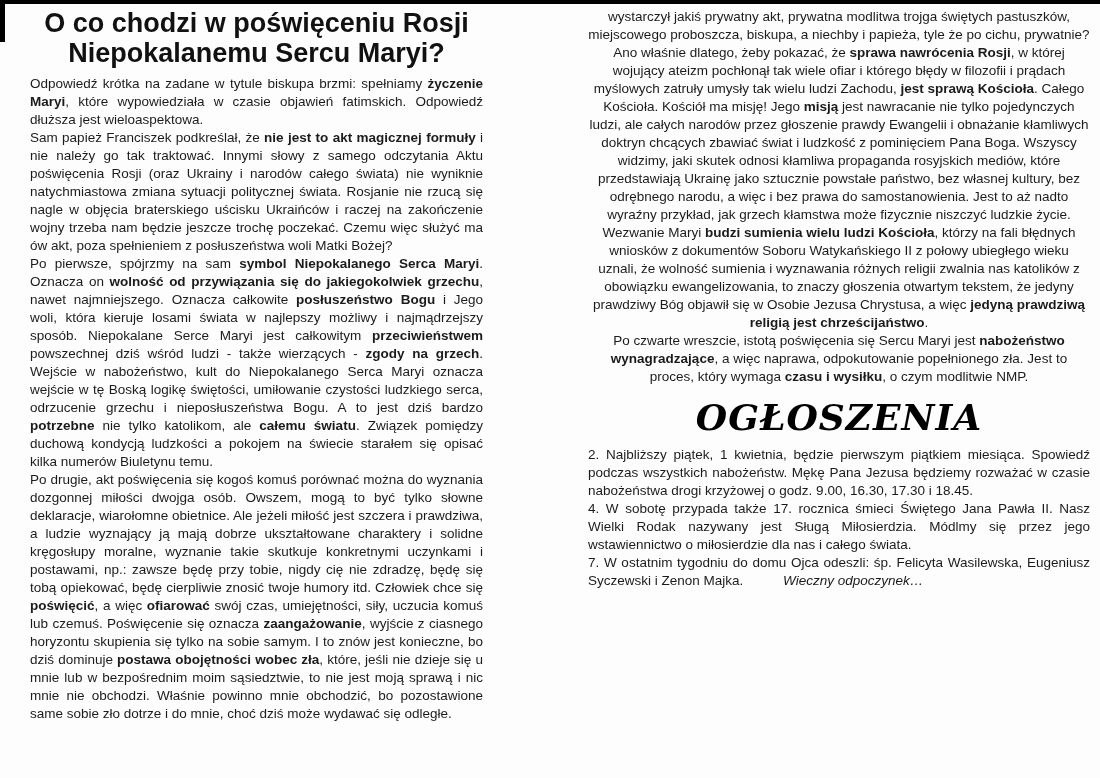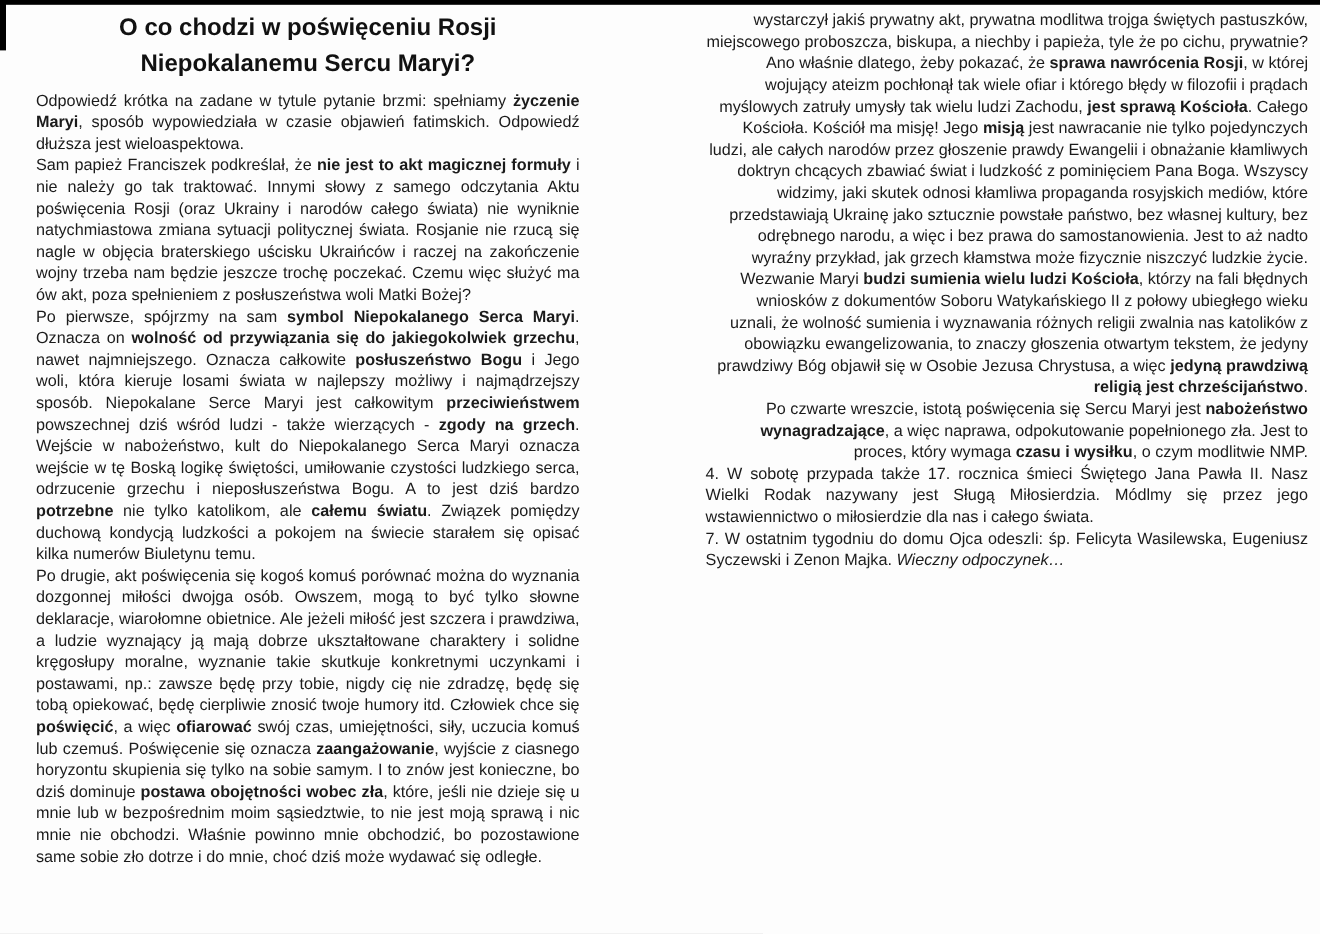--- a/index.html
+++ b/index.html
@@ -15,35 +15,35 @@
     position:absolute;top:0;left:0;width:1100px;height:4px;background:#000;
   }
   .scan-edge-left{
     position:absolute;top:0;left:0;width:5px;height:42px;background:#000;
   }
   .column{position:absolute;top:0;}
   .column-left{left:30px;width:453px;top:8px;}
   .column-right{left:588px;width:502px;top:8px;}
   .article-title{
     margin:0 0 7px 0;
-    font-size:20px;
+    font-size:27px;
     font-weight:bold;
     line-height:30px;
     text-align:center;
     color:#111;
   }
   .para{
     margin:0;
     font-size:13.5px;
     line-height:18px;
   }
   .justify .para{text-align:justify;}
-  .ragged .para{text-align:right;}
+  .ragged .para{text-align:center;}
   .bold{font-weight:bold;}
-  .italic{font-style:italic;}
+  .italic{font-style:italic;margin-left:36px;}
   .announcements-heading{
     margin:10px 0 8px 0;
     font-family:"DejaVu Serif", serif;
     font-style:italic;
     font-weight:bold;
     font-size:36px;
     line-height:42px;
     text-align:center;
     letter-spacing:1px;
     color:#000;
@@ -55,30 +55,32 @@
 <div class="page">
   <div class="scan-edge-top"></div>
   <div class="scan-edge-left"></div>
 
   <div class="column column-left">
     <h1 class="article-title">
       <span>O co chodzi w poświęceniu Rosji</span><br>
       <span>Niepokalanemu Sercu Maryi?</span>
     </h1>
     <div class="justify">
-        <p class="para"><span>Odpowiedź krótka na zadane w tytule pytanie brzmi: spełniamy </span><span class="bold">życzenie Maryi</span><span>, sposób wypowiedziała w czasie objawień fatimskich. Odpowiedź dłuższa jest wieloaspektowa.</span></p>
+        <p class="para"><span>Odpowiedź krótka na zadane w tytule biskupa brzmi: spełniamy </span><span class="bold">życzenie Maryi</span><span>, które wypowiedziała w czasie objawień fatimskich. Odpowiedź dłuższa jest wieloaspektowa.</span></p>
         <p class="para"><span>Sam papież Franciszek podkreślał, że </span><span class="bold">nie jest to akt magicznej formuły</span><span> i nie należy go tak traktować. Innymi słowy z samego odczytania Aktu poświęcenia Rosji (oraz Ukrainy i narodów całego świata) nie wyniknie natychmiastowa zmiana sytuacji politycznej świata. Rosjanie nie rzucą się nagle w objęcia braterskiego uścisku Ukraińców i raczej na zakończenie wojny trzeba nam będzie jeszcze trochę poczekać. Czemu więc służyć ma ów akt, poza spełnieniem z posłuszeństwa woli Matki Bożej?</span></p>
         <p class="para"><span>Po pierwsze, spójrzmy na sam </span><span class="bold">symbol Niepokalanego Serca Maryi</span><span>. Oznacza on </span><span class="bold">wolność od przywiązania się do jakiegokolwiek grzechu</span><span>, nawet najmniejszego. Oznacza całkowite </span><span class="bold">posłuszeństwo Bogu</span><span> i Jego woli, która kieruje losami świata w najlepszy możliwy i najmądrzejszy sposób. Niepokalane Serce Maryi jest całkowitym </span><span class="bold">przeciwieństwem</span><span> powszechnej dziś wśród ludzi - także wierzących - </span><span class="bold">zgody na grzech</span><span>. Wejście w nabożeństwo, kult do Niepokalanego Serca Maryi oznacza wejście w tę Boską logikę świętości, umiłowanie czystości ludzkiego serca, odrzucenie grzechu i nieposłuszeństwa Bogu. A to jest dziś bardzo </span><span class="bold">potrzebne</span><span> nie tylko katolikom, ale </span><span class="bold">całemu światu</span><span>. Związek pomiędzy duchową kondycją ludzkości a pokojem na świecie starałem się opisać kilka numerów Biuletynu temu.</span></p>
         <p class="para"><span>Po drugie, akt poświęcenia się kogoś komuś porównać można do wyznania dozgonnej miłości dwojga osób. Owszem, mogą to być tylko słowne deklaracje, wiarołomne obietnice. Ale jeżeli miłość jest szczera i prawdziwa, a ludzie wyznający ją mają dobrze ukształtowane charaktery i solidne kręgosłupy moralne, wyznanie takie skutkuje konkretnymi uczynkami i postawami, np.: zawsze będę przy tobie, nigdy cię nie zdradzę, będę się tobą opiekować, będę cierpliwie znosić twoje humory itd. Człowiek chce się </span><span class="bold">poświęcić</span><span>, a więc </span><span class="bold">ofiarować</span><span> swój czas, umiejętności, siły, uczucia komuś lub czemuś. Poświęcenie się oznacza </span><span class="bold">zaangażowanie</span><span>, wyjście z ciasnego horyzontu skupienia się tylko na sobie samym. I to znów jest konieczne, bo dziś dominuje </span><span class="bold">postawa obojętności wobec zła</span><span>, które, jeśli nie dzieje się u mnie lub w bezpośrednim moim sąsiedztwie, to nie jest moją sprawą i nic mnie nie obchodzi. Właśnie powinno mnie obchodzić, bo pozostawione same sobie zło dotrze i do mnie, choć dziś może wydawać się odległe.</span></p>
       </div>
   </div>
 
   <div class="column column-right">
     <div class="ragged">
         <p class="para"><span>wystarczył jakiś prywatny akt, prywatna modlitwa trojga świętych pastuszków, miejscowego proboszcza, biskupa, a niechby i papieża, tyle że po cichu, prywatnie? Ano właśnie dlatego, żeby pokazać, że </span><span class="bold">sprawa nawrócenia Rosji</span><span>, w której wojujący ateizm pochłonął tak wiele ofiar i którego błędy w filozofii i prądach myślowych zatruły umysły tak wielu ludzi Zachodu, </span><span class="bold">jest sprawą Kościoła</span><span>. Całego Kościoła. Kościół ma misję! Jego </span><span class="bold">misją</span><span> jest nawracanie nie tylko pojedynczych ludzi, ale całych narodów przez głoszenie prawdy Ewangelii i obnażanie kłamliwych doktryn chcących zbawiać świat i ludzkość z pominięciem Pana Boga. Wszyscy widzimy, jaki skutek odnosi kłamliwa propaganda rosyjskich mediów, które przedstawiają Ukrainę jako sztucznie powstałe państwo, bez własnej kultury, bez odrębnego narodu, a więc i bez prawa do samostanowienia. Jest to aż nadto wyraźny przykład, jak grzech kłamstwa może fizycznie niszczyć ludzkie życie. Wezwanie Maryi </span><span class="bold">budzi sumienia wielu ludzi Kościoła</span><span>, którzy na fali błędnych wniosków z dokumentów Soboru Watykańskiego II z połowy ubiegłego wieku uznali, że wolność sumienia i wyznawania różnych religii zwalnia nas katolików z obowiązku ewangelizowania, to znaczy głoszenia otwartym tekstem, że jedyny prawdziwy Bóg objawił się w Osobie Jezusa Chrystusa, a więc </span><span class="bold">jedyną prawdziwą religią jest chrześcijaństwo</span><span>.</span></p>
         <p class="para"><span>Po czwarte wreszcie, istotą poświęcenia się Sercu Maryi jest </span><span class="bold">nabożeństwo wynagradzające</span><span>, a więc naprawa, odpokutowanie popełnionego zła. Jest to proces, który wymaga </span><span class="bold">czasu i wysiłku</span><span>, o czym modlitwie NMP.</span></p>
       </div>
+    <h2 class="announcements-heading">OGŁOSZENIA</h2>
     <div class="justify">
+        <p class="para"><span>2. Najbliższy piątek, 1 kwietnia, będzie pierwszym piątkiem miesiąca. Spowiedź podczas wszystkich nabożeństw. Mękę Pana Jezusa będziemy rozważać w czasie nabożeństwa drogi krzyżowej o godz. 9.00, 16.30, 17.30 i 18.45.</span></p>
         <p class="para"><span>4. W sobotę przypada także 17. rocznica śmieci Świętego Jana Pawła II. Nasz Wielki Rodak nazywany jest Sługą Miłosierdzia. Módlmy się przez jego wstawiennictwo o miłosierdzie dla nas i całego świata.</span></p>
         <p class="para"><span>7. W ostatnim tygodniu do domu Ojca odeszli: śp. Felicyta Wasilewska, Eugeniusz Syczewski i Zenon Majka. </span><span class="italic">Wieczny odpoczynek…</span></p>
       </div>
   </div>
 </div>
 
 </body></html>

